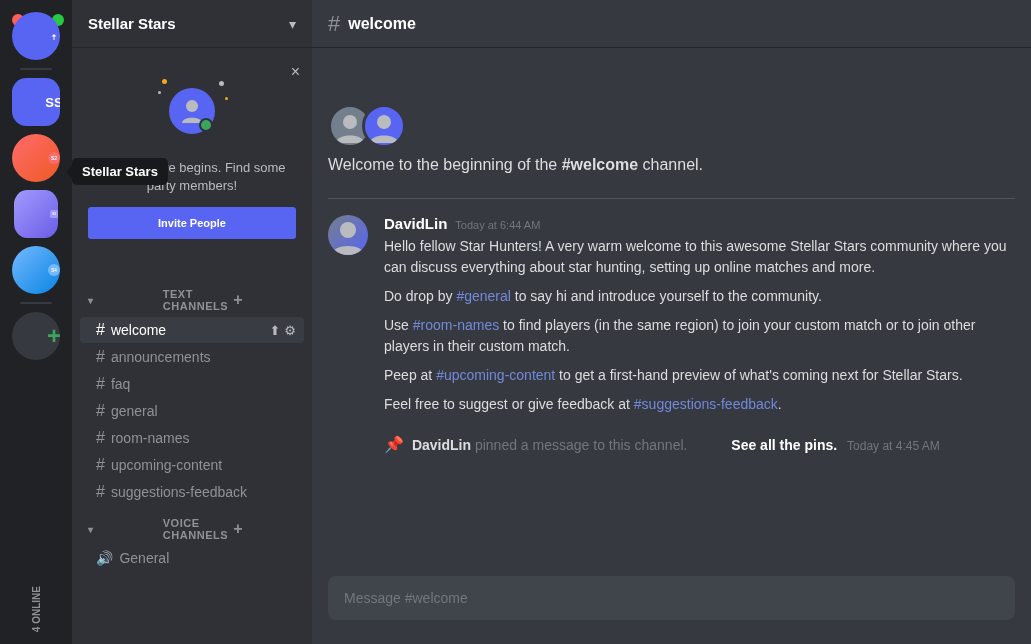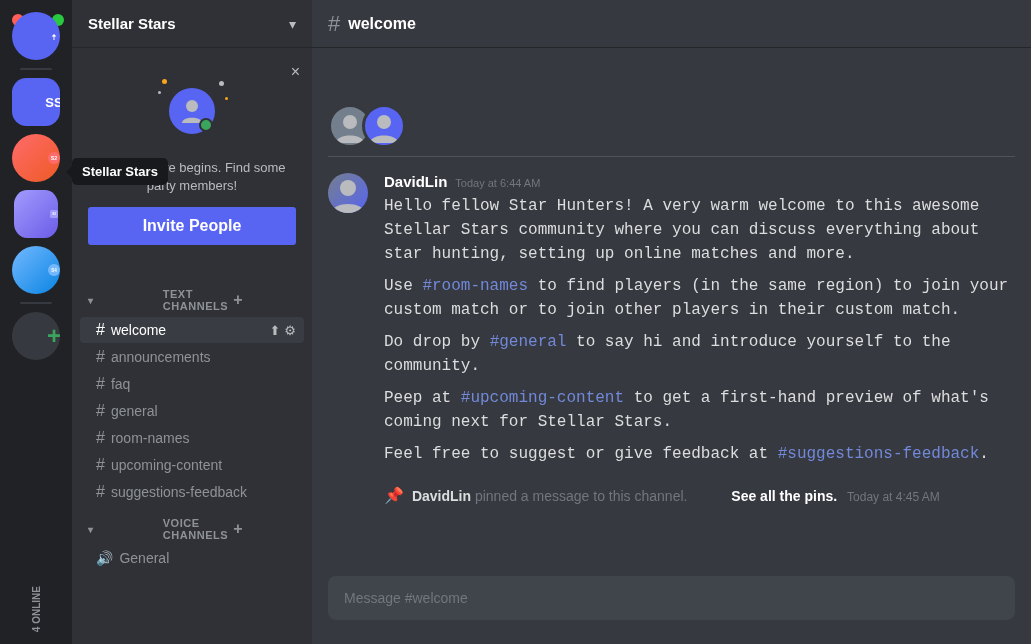--- a/index.html
+++ b/index.html
@@ -143,21 +143,21 @@
       text-align: center;
       margin-bottom: 12px;
       line-height: 1.4;
     }
     .invite-button {
       background: #5865f2;
       color: white;
       border: none;
       border-radius: 3px;
       padding: 10px 16px;
-      font-size: 16px;
+      font-size: 11px;
       font-weight: 600;
       cursor: pointer;
       width: 100%;
     }
 
     .channels-list {
       flex: 1;
       overflow-y: auto;
       padding: 16px 0;
     }
@@ -276,23 +276,22 @@
       color: white;
       font-weight: 600;
       font-size: 15px;
     }
     .message-timestamp {
       color: #72767d;
       font-size: 11px;
     }
     .message-body {
       color: #dcddde;
-      font-size: 16px;
+      font-size: 14px;
       line-height: 1.5;
-      font-family: Liberation Mono, monospace;
     }
     .message-body p { margin-bottom: 8px; }
     .message-body p:last-child { margin-bottom: 0; }
     .mention-link {
       color: #7289da;
       cursor: pointer;
     }
 
     .pin-notification {
       display: flex;
@@ -538,41 +537,44 @@
         </div>
         <div style="width:44px; height:44px; border-radius:50%; background:#5865f2; border:3px solid #36393f; display:flex; align-items:flex-end; justify-content:center; overflow:hidden; margin-left: -10px;">
           <svg width="36" height="36" viewBox="0 0 36 36" fill="#b9bbbe">
               <circle cx="18" cy="13" r="7"></circle>
               <path d="M4 34 C4 24 32 24 32 34"></path>
             </svg>
         </div>
       </div>
     </div>
 
+    <div style="color:#dcddde; font-size:16px; margin-bottom:24px;">
+      <span>Welcome to the beginning of the </span><strong>#welcome</strong><span> channel.</span>
+    </div>
 
     <div style="height:1px; background:#4f545c; margin-bottom:16px;"></div>
 
     <div class="message-group">
 
       <div class="message-avatar-img" style="width:40px; height:40px; border-radius:50%; background:linear-gradient(135deg,#747f8d,#5865f2); flex-shrink:0; display:flex; align-items:flex-end; justify-content:center; overflow:hidden;">
         <svg width="40" height="40" viewBox="0 0 40 40" fill="#b9bbbe">
             <circle cx="20" cy="15" r="8"></circle>
             <path d="M4 40 C4 28 36 28 36 40"></path>
           </svg>
       </div>
 
       <div class="message-content">
         <div class="message-header">
           <span class="message-author">DavidLin</span>
           <span class="message-timestamp">Today at 6:44 AM</span>
         </div>
         <div class="message-body">
           <p>Hello fellow Star Hunters! A very warm welcome to this awesome Stellar Stars community where you can discuss everything about star hunting, setting up online matches and more.</p>
+          <p>Do drop by <span class="mention-link">#general</span> to say hi and introduce yourself to the community.</p>
           <p>Use <span class="mention-link">#room-names</span> to find players (in the same region) to join your custom match or to join other players in their custom match.</p>
-          <p>Do drop by <span class="mention-link">#general</span> to say hi and introduce yourself to the community.</p>
           <p>Peep at <span class="mention-link">#upcoming-content</span> to get a first-hand preview of what's coming next for Stellar Stars.</p>
           <p>Feel free to suggest or give feedback at <span class="mention-link">#suggestions-feedback</span>.</p>
         </div>
       </div>
     </div>
 
     <div class="pin-notification">
       <span class="pin-icon">📌</span>
       <span class="pin-text">
         <strong>DavidLin</strong>

